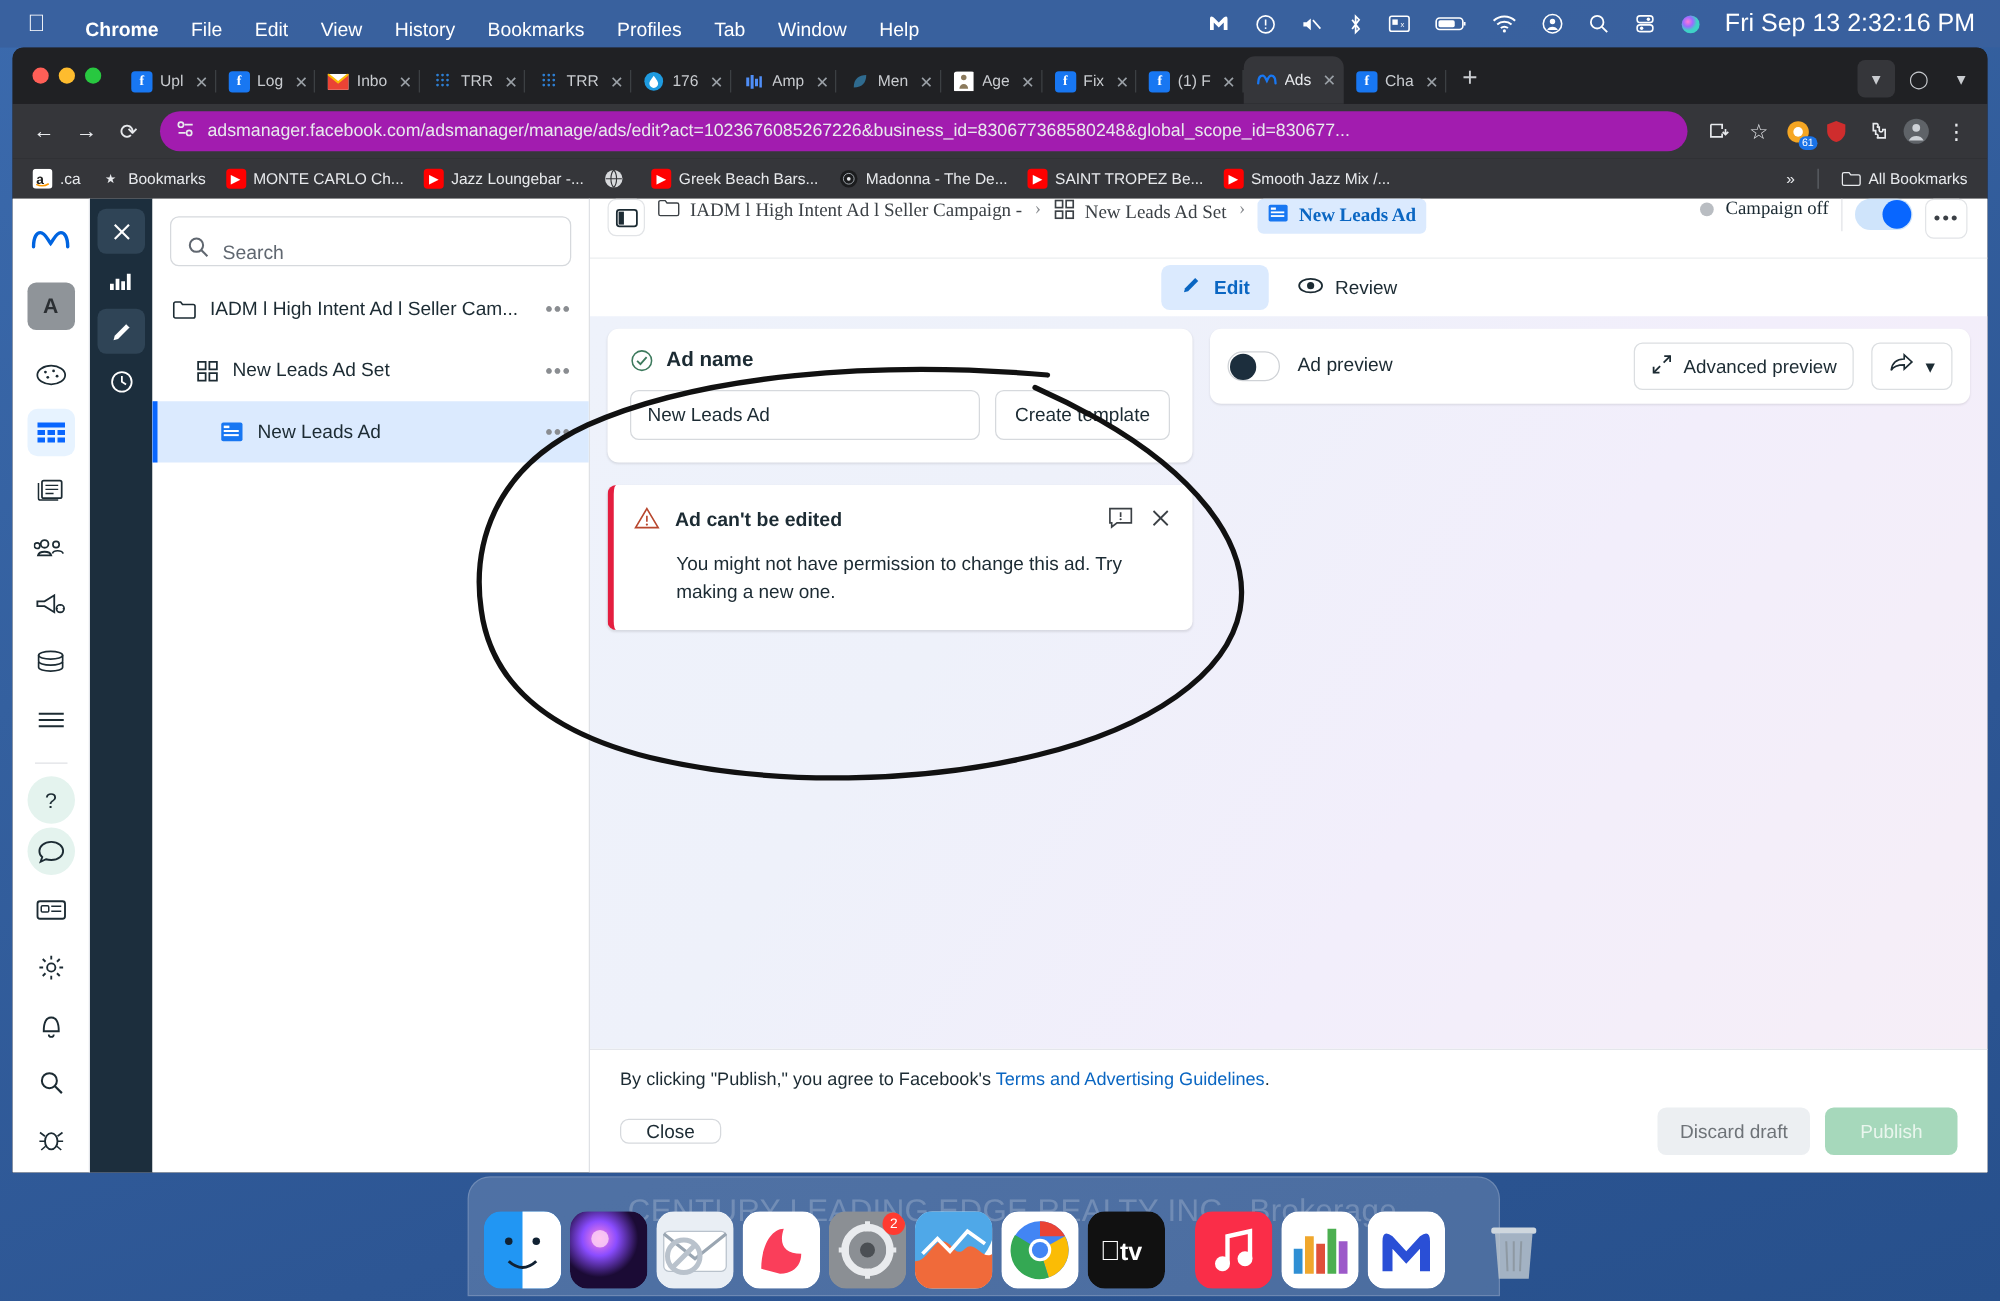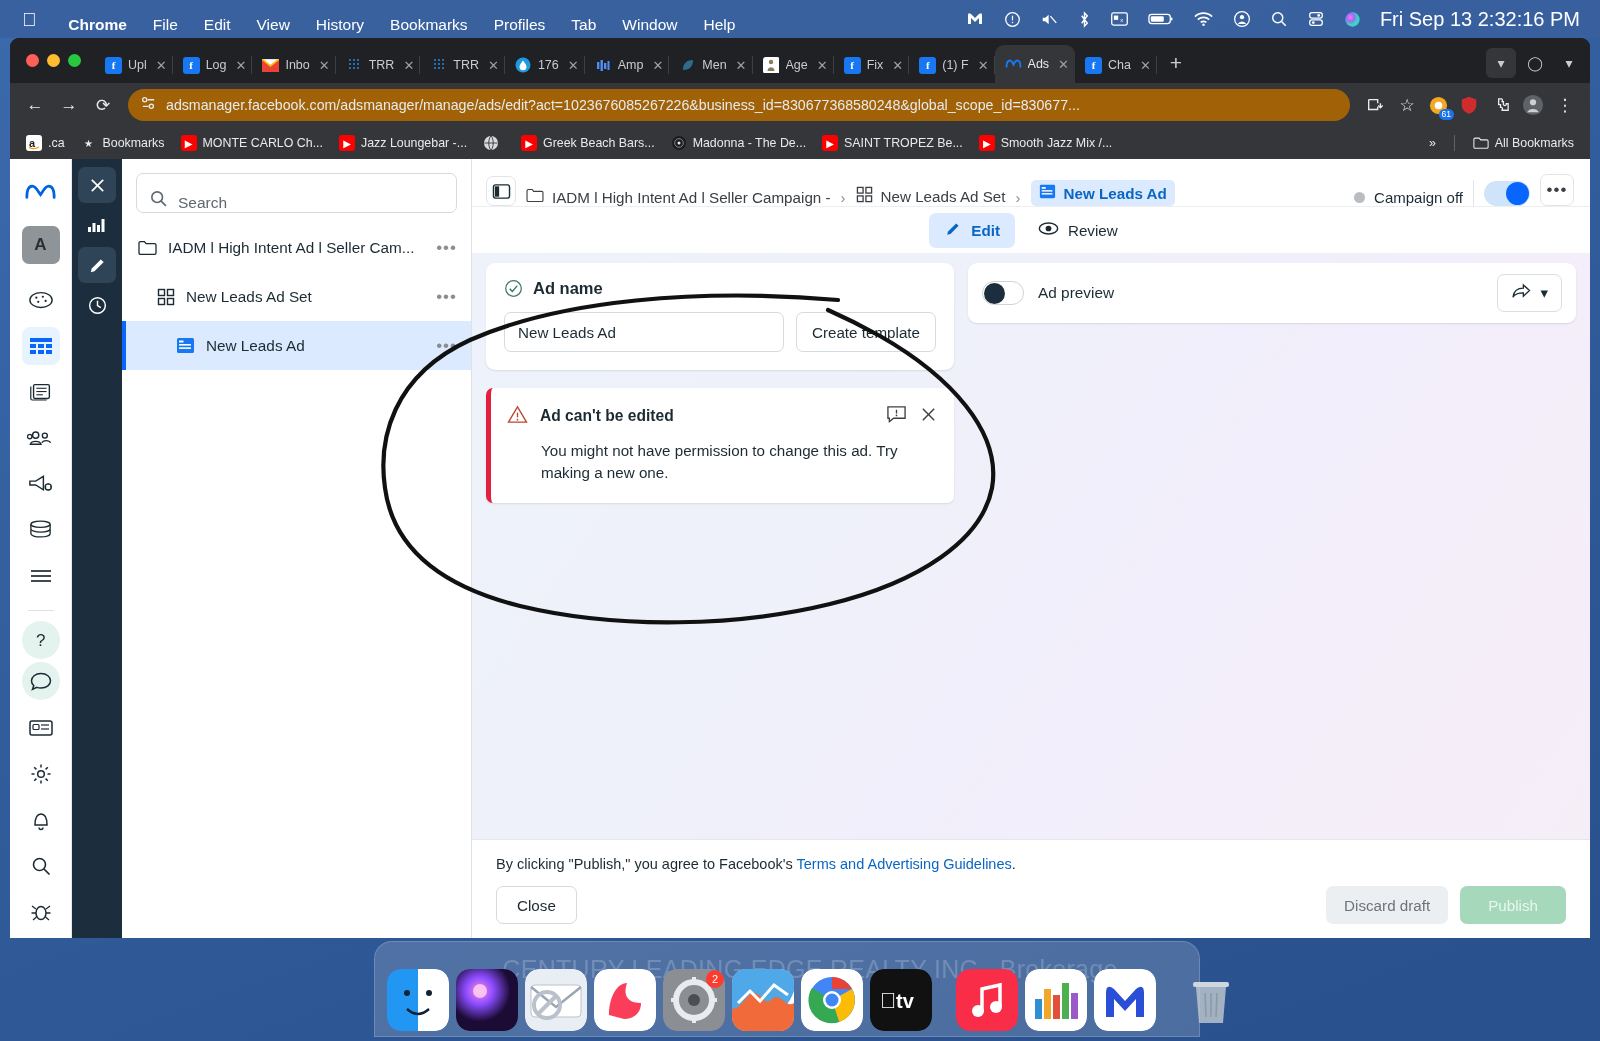--- a/index.html
+++ b/index.html
@@ -70,21 +70,21 @@
   .tchev.boxed { background: #35363a; }
   .fb-ic { background: #1877f2; border-radius: 50%; color: #fff; font-weight: bold;
     font-family: "Liberation Serif", serif; font-size: 14px; line-height: 17px; text-align: center; }
   
   #toolbar {
     height: 44px; background: #35363a; display: flex; align-items: center; gap: 4px; padding: 0 10px;
   }
   .tb-btn { width: 30px; height: 30px; border-radius: 50%; color: #e8eaed;
     display: flex; align-items: center; justify-content: center; font-size: 17px; }
   #omnibox {
-    flex: 1; height: 32px; background: #a16207; border-radius: 16px;
+    flex: 1; height: 32px; background: #a21caf; border-radius: 16px;
     display: flex; align-items: center; gap: 9px; padding: 0 12px; margin: 0 6px;
     color: #e8eaed; font-size: 14.2px; overflow: hidden; min-width: 0;
   }
   #omnibox .url { white-space: nowrap; overflow: hidden; text-overflow: ellipsis; flex: 1; }
   .tb-right { display: flex; align-items: center; gap: 2px; }
   .ext-badge { position: relative; width: 28px; height: 28px; display: flex; align-items: center; justify-content: center; }
   .ext-count { position: absolute; right: -2px; bottom: -1px; background: #1a73e8; color: #fff;
      font-size: 8.5px; border-radius: 8px; padding: 0 3px; line-height: 11px; }
   
   #bookmarks {
@@ -135,21 +135,21 @@
   .navrow .nrlabel { overflow: hidden; white-space: nowrap; text-overflow: ellipsis; flex: 1; }
   .navrow .dots { color: #8a8d91; font-size: 17px; letter-spacing: 1px; }
   .navrow.l2 { padding-left: 34px; }
   .navrow.l3 { padding-left: 54px; }
   .navrow.active { background: #dbeafe; }
   .navrow.active::before { content:""; position:absolute; left:0; top:0; bottom:0; width:4px; background:#0866ff; }
   .tile-ic { width: 19px; height: 19px; flex: 0 0 19px; display: flex; align-items: center; justify-content: center; }
   
   #main { flex: 1; display: flex; flex-direction: column; min-width: 0; background: #fff; }
   #crumbbar {
-    height: 48px; display: flex; align-items: flex-end; gap: 10px; padding: 0 16px 0 14px; border-bottom: 1px solid #eceef0;
+    height: 48px; display: flex; align-items: flex-start; gap: 10px; padding: 0 16px 0 14px; border-bottom: 1px solid #eceef0; font-family: Liberation Serif, serif;
   }
   .panel-btn { width: 30px; height: 30px; border: 1px solid #e2e4e7; border-radius: 7px;
     display: flex; align-items: center; justify-content: center; background: #fff; }
   .crumb { display: flex; align-items: center; gap: 8px; font-size: 15.2px; color: #3b4045; white-space: nowrap; }
   .crumb.cur { background: #dbeafe; color: #0a66c2; font-weight: bold; border-radius: 5px; padding: 3px 8px; }
   .crumb-sep { color: #8a8d91; font-size: 15px; }
   .crumb-spacer { flex: 1; }
   .campaign-status { display: flex; align-items: center; gap: 9px; font-size: 15px; color: #1c2b33; }
   .status-dot { width: 11px; height: 11px; border-radius: 50%; background: #b9bdc2; }
   .vsep { width: 1px; height: 26px; background: #e2e4e7; }
@@ -189,21 +189,21 @@
   .pv-toggle .k { position: absolute; left: 1px; top: 1px; width: 21px; height: 21px; border-radius: 50%; background: #1c2e3d; }
   .pv-label { font-size: 15.4px; color: #1c2b33; }
   .pv-spacer { flex: 1; }
   .split-btn { height: 38px; border: 1px solid #dbdee1; border-radius: 7px; display: flex; align-items: center;
     gap: 9px; padding: 0 13px; font-size: 15px; color: #1c2b33; white-space: nowrap; }
   
   #footer { border-top: 1px solid #e4e6eb; background: #fff; padding: 16px 24px 14px 24px; }
   #terms { font-size: 14.5px; color: #1c2b33; }
   #terms a { color: #0a66c2; text-decoration: none; }
   #footbtns { display: flex; align-items: center; margin-top: 14px; }
-  .btn-close { height: 38px; border: 1px solid #d6d9dd; border-radius: 7px; padding: 0 20px;
+  .btn-close { height: 20px; border: 1px solid #d6d9dd; border-radius: 7px; padding: 0 20px;
     display: flex; align-items: center; font-size: 15.2px; color: #1c2b33; background: #fff; }
   .foot-spacer { flex: 1; }
   .btn-discard { height: 38px; border-radius: 7px; padding: 0 18px; display: flex; align-items: center;
     font-size: 15.2px; color: #6e7378; background: #eceff2; margin-right: 12px; }
   .btn-publish { height: 38px; border-radius: 7px; padding: 0 28px; display: flex; align-items: center;
     font-size: 15.2px; color: #eaf6ee; background: #a6d8bb; }
   
   #scribble { position: absolute; left: 0; top: 0; width: 1600px; height: 1041px; pointer-events: none; z-index: 60; }
   
   #dock {
@@ -927,20 +927,31 @@
 
         <div id="rightcol">
           <div id="previewcard">
             <span class="pv-toggle">
                 <span class="k"></span>
               </span>
             <span class="pv-label">Ad preview</span>
             <span class="pv-spacer"></span>
             <span class="split-btn">
               <span>
+                <svg width="17" height="17" viewBox="0 0 18 18">
+                    <path d="M11 2 H16 V7" fill="none" stroke="#1c2b33" stroke-width="1.5"></path>
+                    <path d="M7 16 H2 V11" fill="none" stroke="#1c2b33" stroke-width="1.5"></path>
+                    <line x1="16" y1="2" x2="10.5" y2="7.5" stroke="#1c2b33" stroke-width="1.5"></line>
+                    <line x1="2" y1="16" x2="7.5" y2="10.5" stroke="#1c2b33" stroke-width="1.5"></line>
+                  </svg>
+              </span>
+              <span>Advanced preview</span>
+            </span>
+            <span class="split-btn">
+              <span>
                 <svg width="20" height="18" viewBox="0 0 21 19">
                     <path d="M2 15 C3 7 9 5.5 13 5.5 V2 L19.5 8 L13 14 V10.5 C8 10.5 4 11.5 2 15 Z" fill="none" stroke="#1c2b33" stroke-width="1.4"></path>
                   </svg>
               </span>
               <span>▾</span>
             </span>
           </div>
         </div>
       </div>
 

